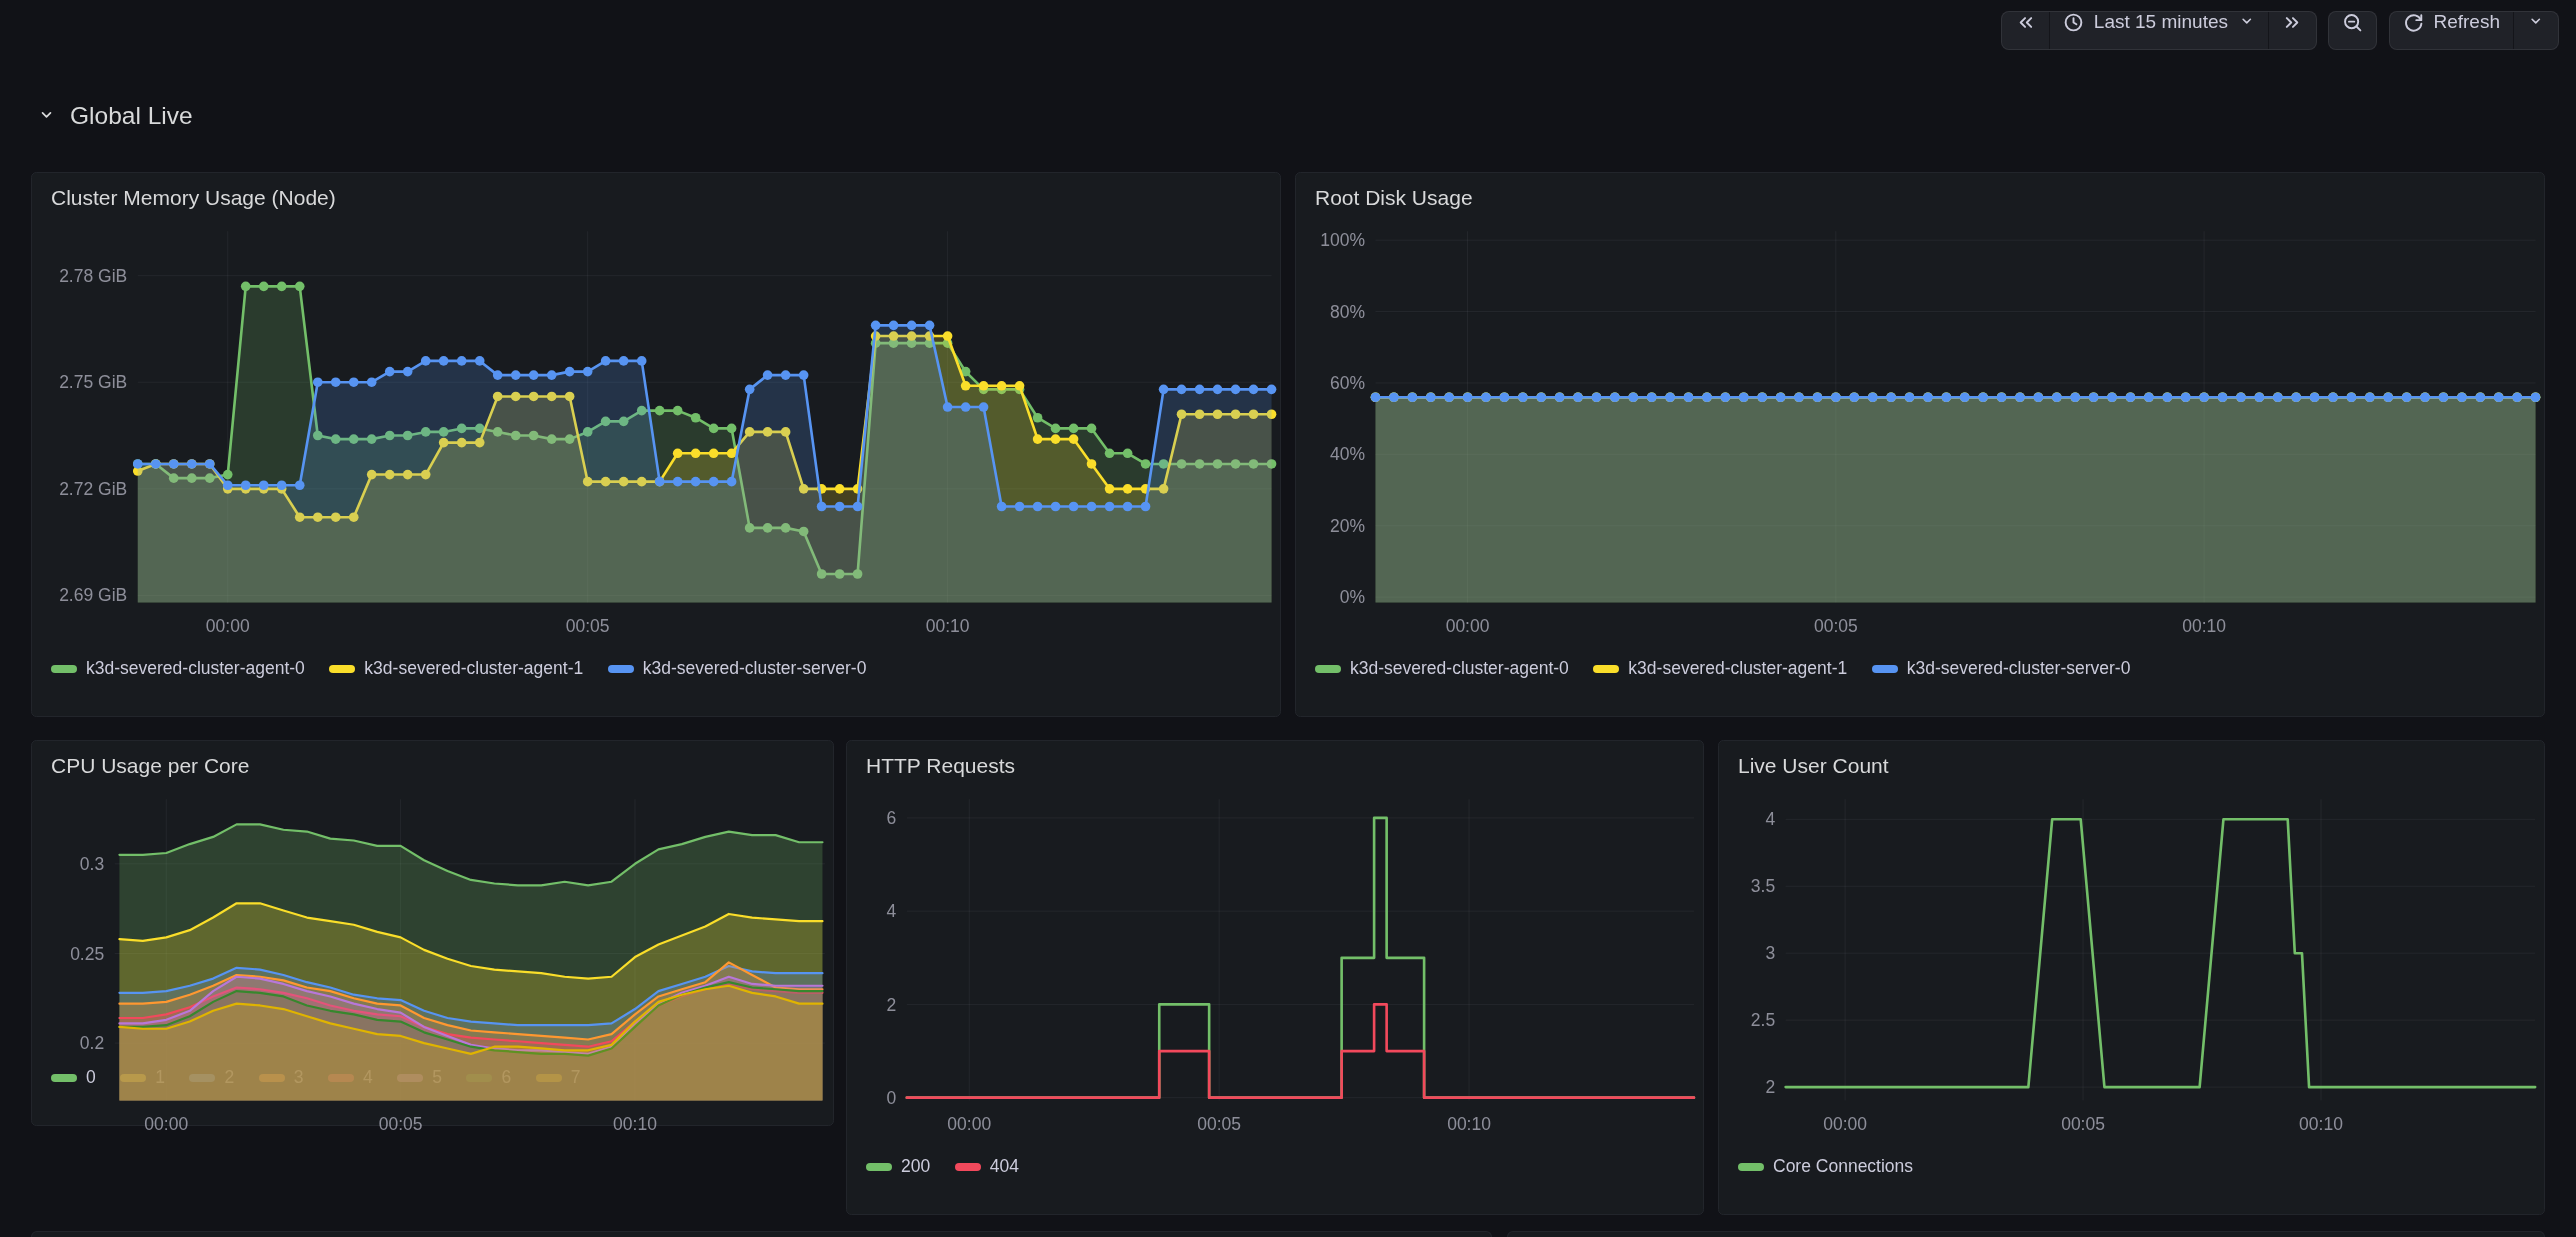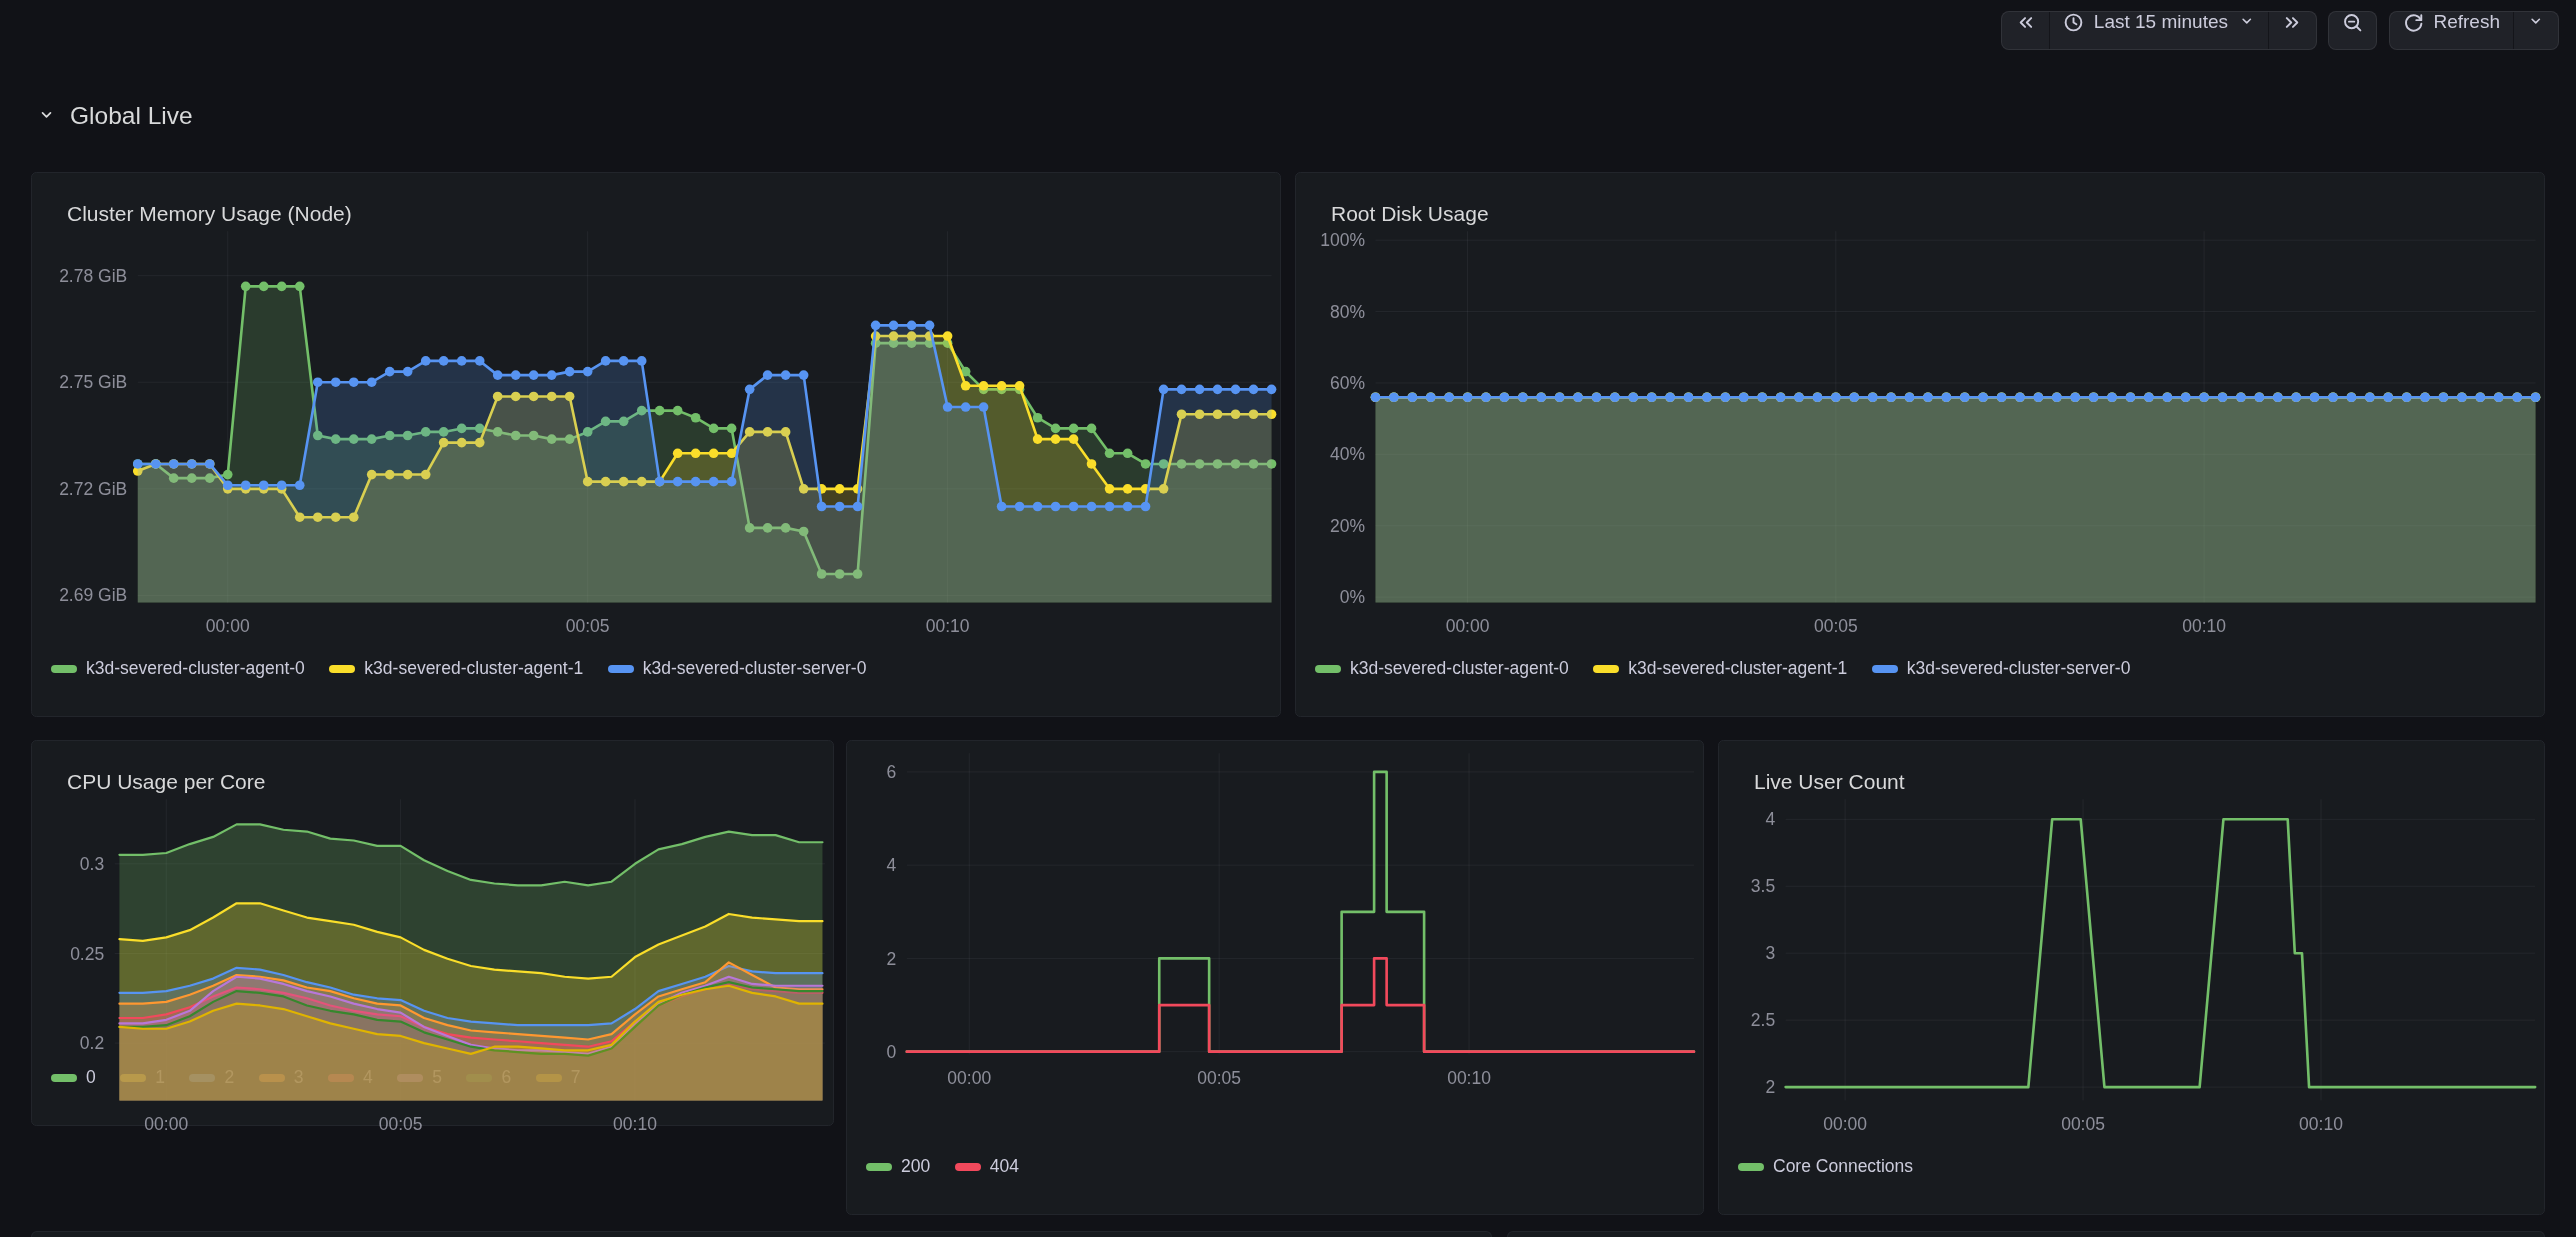--- a/index.html
+++ b/index.html
@@ -18,21 +18,21 @@
   .tb-btn svg{display:block}
   .icon{stroke:currentColor;fill:none;stroke-width:2.2;stroke-linecap:round;stroke-linejoin:round}
   
   .section-header{position:absolute;top:102px;left:37px;display:flex;align-items:center;gap:14px;
     font-size:24.5px;font-weight:500;color:#d8d9da;cursor:pointer;user-select:none}
   
   .panel{position:absolute;background:#181b1f;border:0.9px solid #22252b;border-radius:5.3px;
     box-sizing:border-box;display:flex;flex-direction:column;padding-bottom:17.5px}
   .panel.partial{border-bottom:none;border-radius:8.8px 8.8px 0 0;padding:0}
   .panel-header{height:46px;padding:13px 0 0 19px;box-sizing:border-box;flex:none}
-  .panel-title{margin:16px;font-size:21px;font-weight:500;color:#d8d9da;cursor:pointer;display:inline-block}
+  .panel-title{margin:0;font-size:21px;font-weight:500;color:#d8d9da;cursor:pointer;display:inline-block}
   .chart{flex:1 1 auto;min-height:0;padding:0 7px;position:relative}
   .chart svg{display:block}
   .legend{flex:none;height:51px;box-sizing:border-box;padding:10.5px 10.5px 0 19px;display:flex;
     flex-wrap:wrap;gap:5.3px 24.5px;align-items:flex-start;font-size:17.5px;color:#ccccdc}
   .legend-item{display:flex;align-items:center;gap:9px;cursor:pointer;white-space:nowrap}
   .swatch{display:inline-block;width:26px;height:8px;border-radius:4.4px;flex:none}
   svg text{font-family:"Liberation Sans","DejaVu Sans",sans-serif;font-size:20px;fill:rgba(204,204,220,0.65)}
 </style>
 </head>
 <body>
@@ -644,20 +644,21 @@
           <i class="swatch" style="background: rgb(55, 135, 45);"></i>
           <span class="legend-label">6</span>
         </span>
         <span class="legend-item">
           <i class="swatch" style="background: rgb(224, 180, 0);"></i>
           <span class="legend-label">7</span>
         </span>
       </div>
     </section>
     <section class="panel" style="left: 846px; top: 740px; width: 858px; height: 475px;">
+      <div class="panel-header"><h2 class="panel-title">HTTP Requests</h2></div>
       <div class="chart">
         <svg width="856" height="359" viewBox="0 0 977 410">
           <line x1="60" y1="354.80495356037153" x2="959" y2="354.80495356037153" stroke="rgba(204,204,220,0.08)" stroke-width="1"></line>
           <text x="48" y="361.80495356037153" text-anchor="end">0</text>
           <line x1="60" y1="248.30340557275542" x2="959" y2="248.30340557275542" stroke="rgba(204,204,220,0.08)" stroke-width="1"></line>
           <text x="48" y="255.30340557275542" text-anchor="end">2</text>
           <line x1="60" y1="141.80185758513935" x2="959" y2="141.80185758513935" stroke="rgba(204,204,220,0.08)" stroke-width="1"></line>
           <text x="48" y="148.80185758513935" text-anchor="end">4</text>
           <line x1="60" y1="35.30030959752324" x2="959" y2="35.30030959752324" stroke="rgba(204,204,220,0.08)" stroke-width="1"></line>
           <text x="48" y="42.30030959752324" text-anchor="end">6</text>

